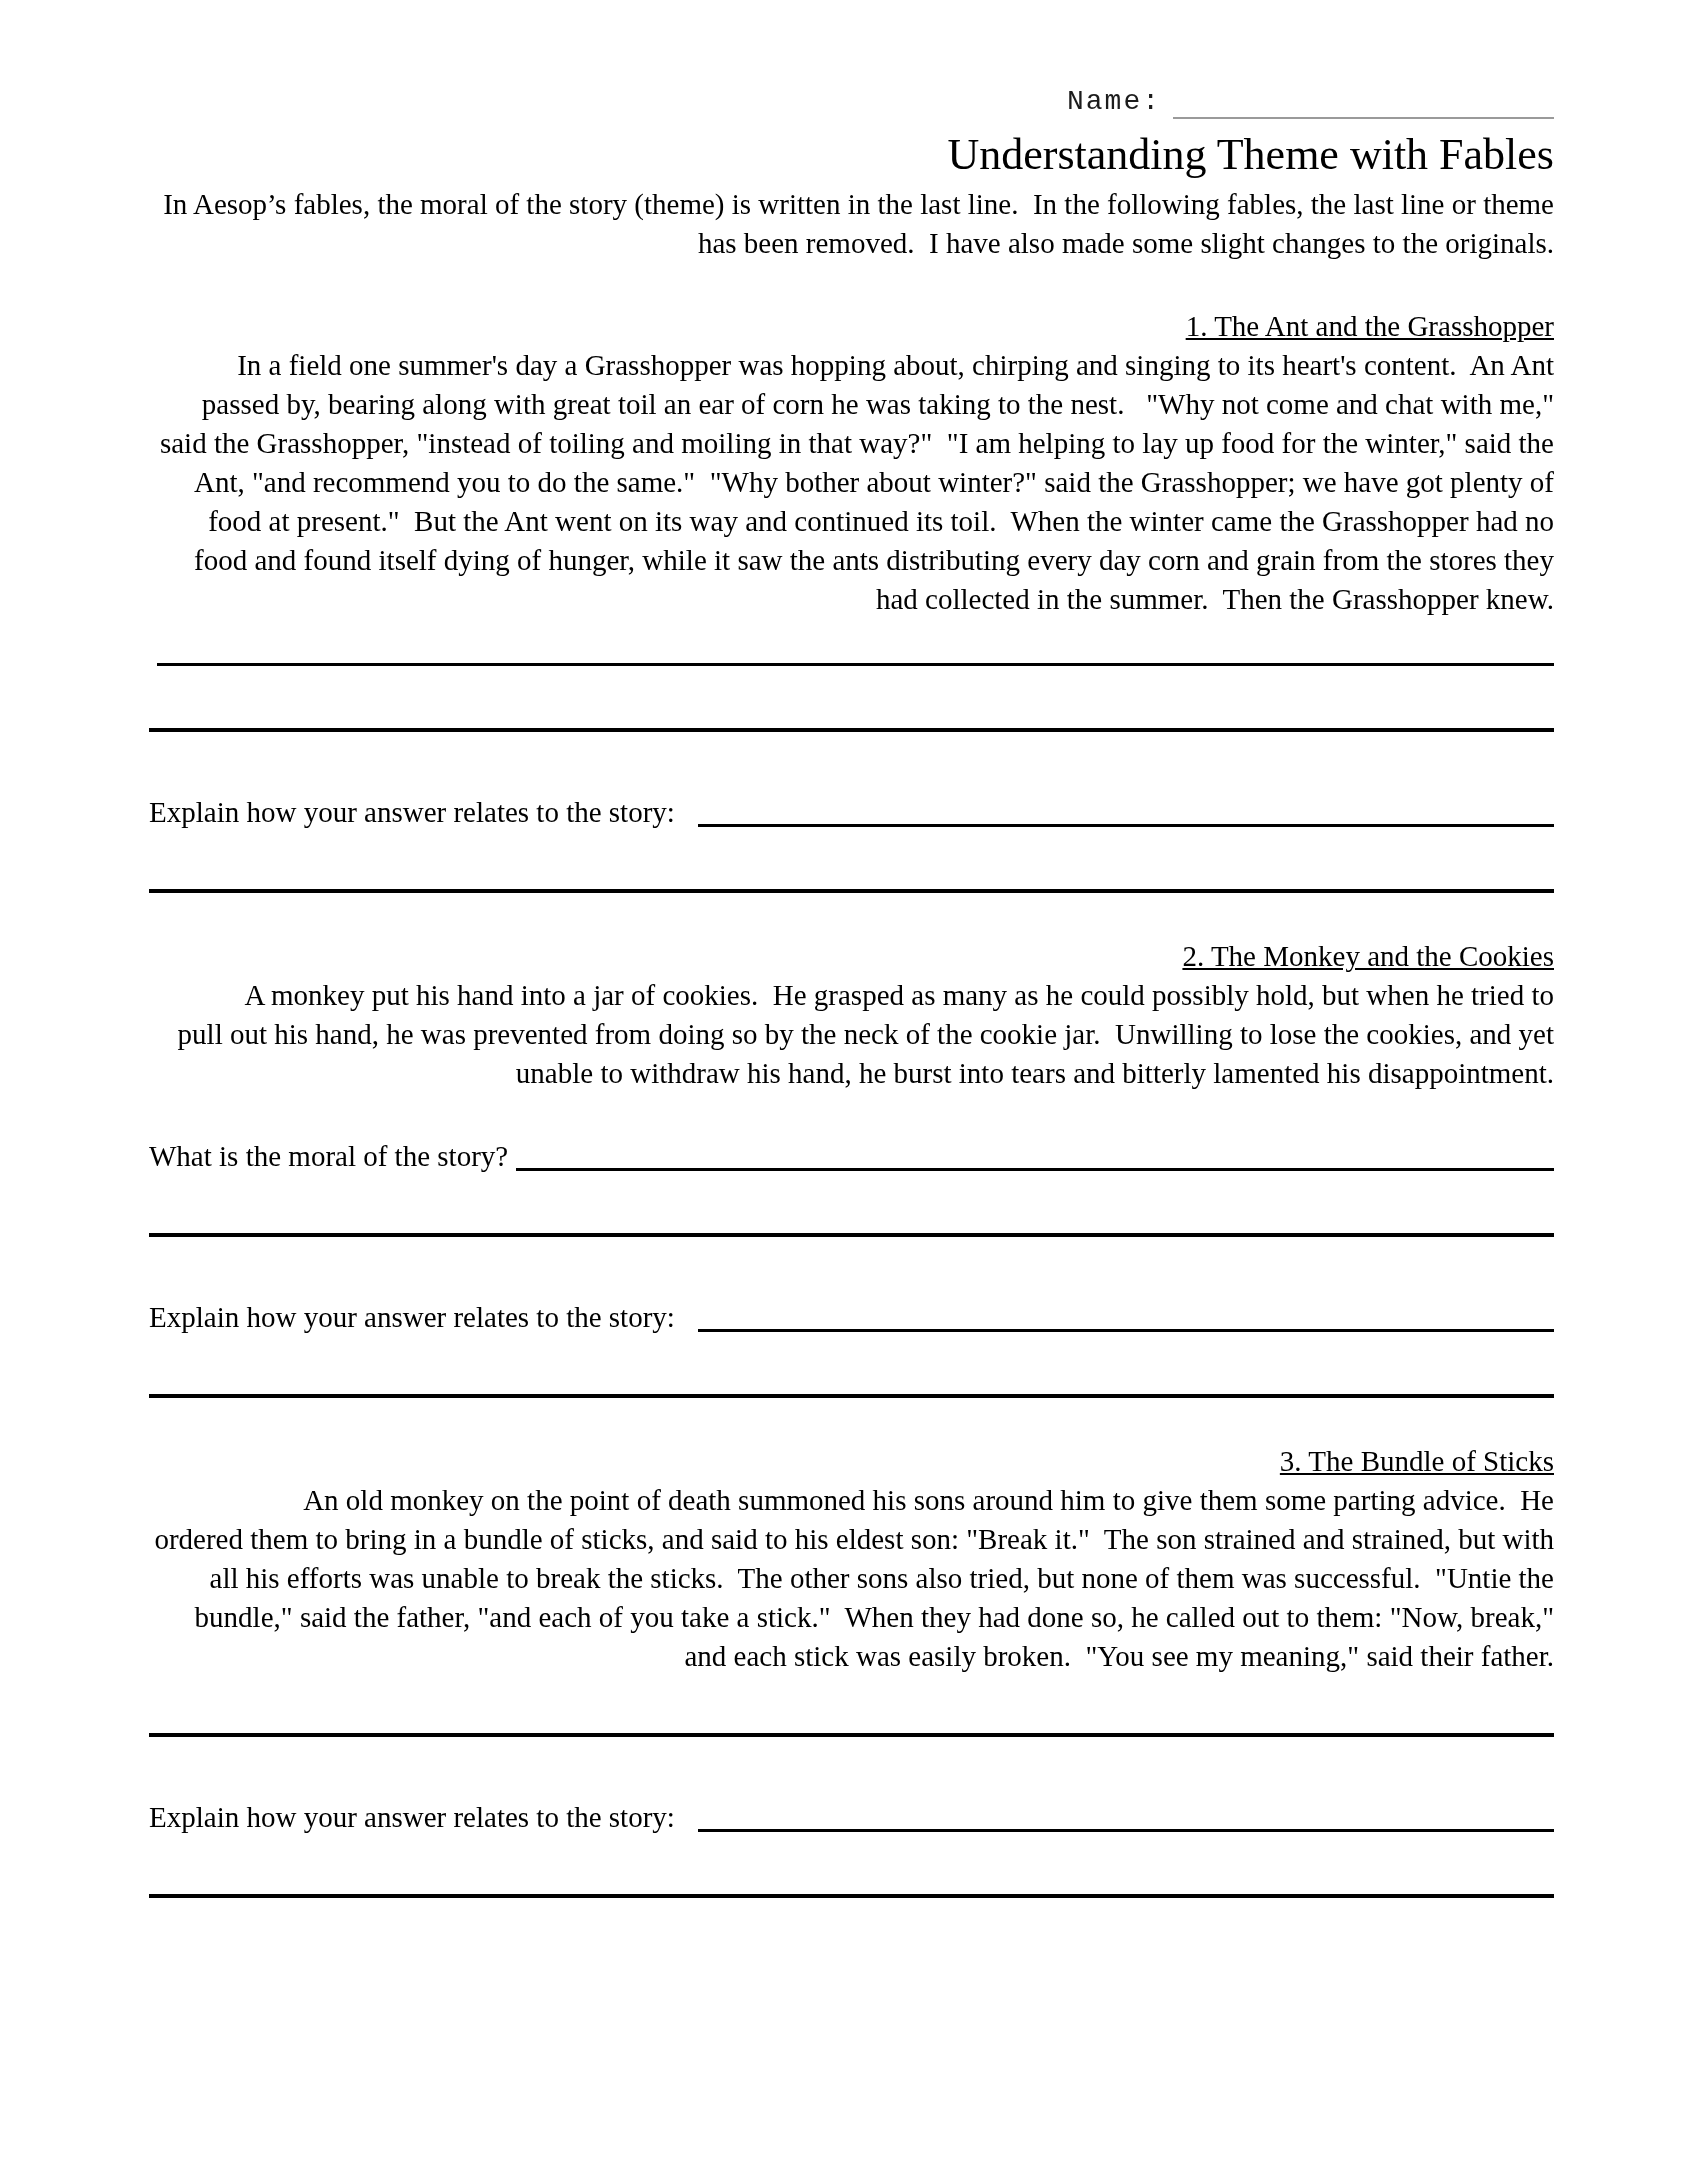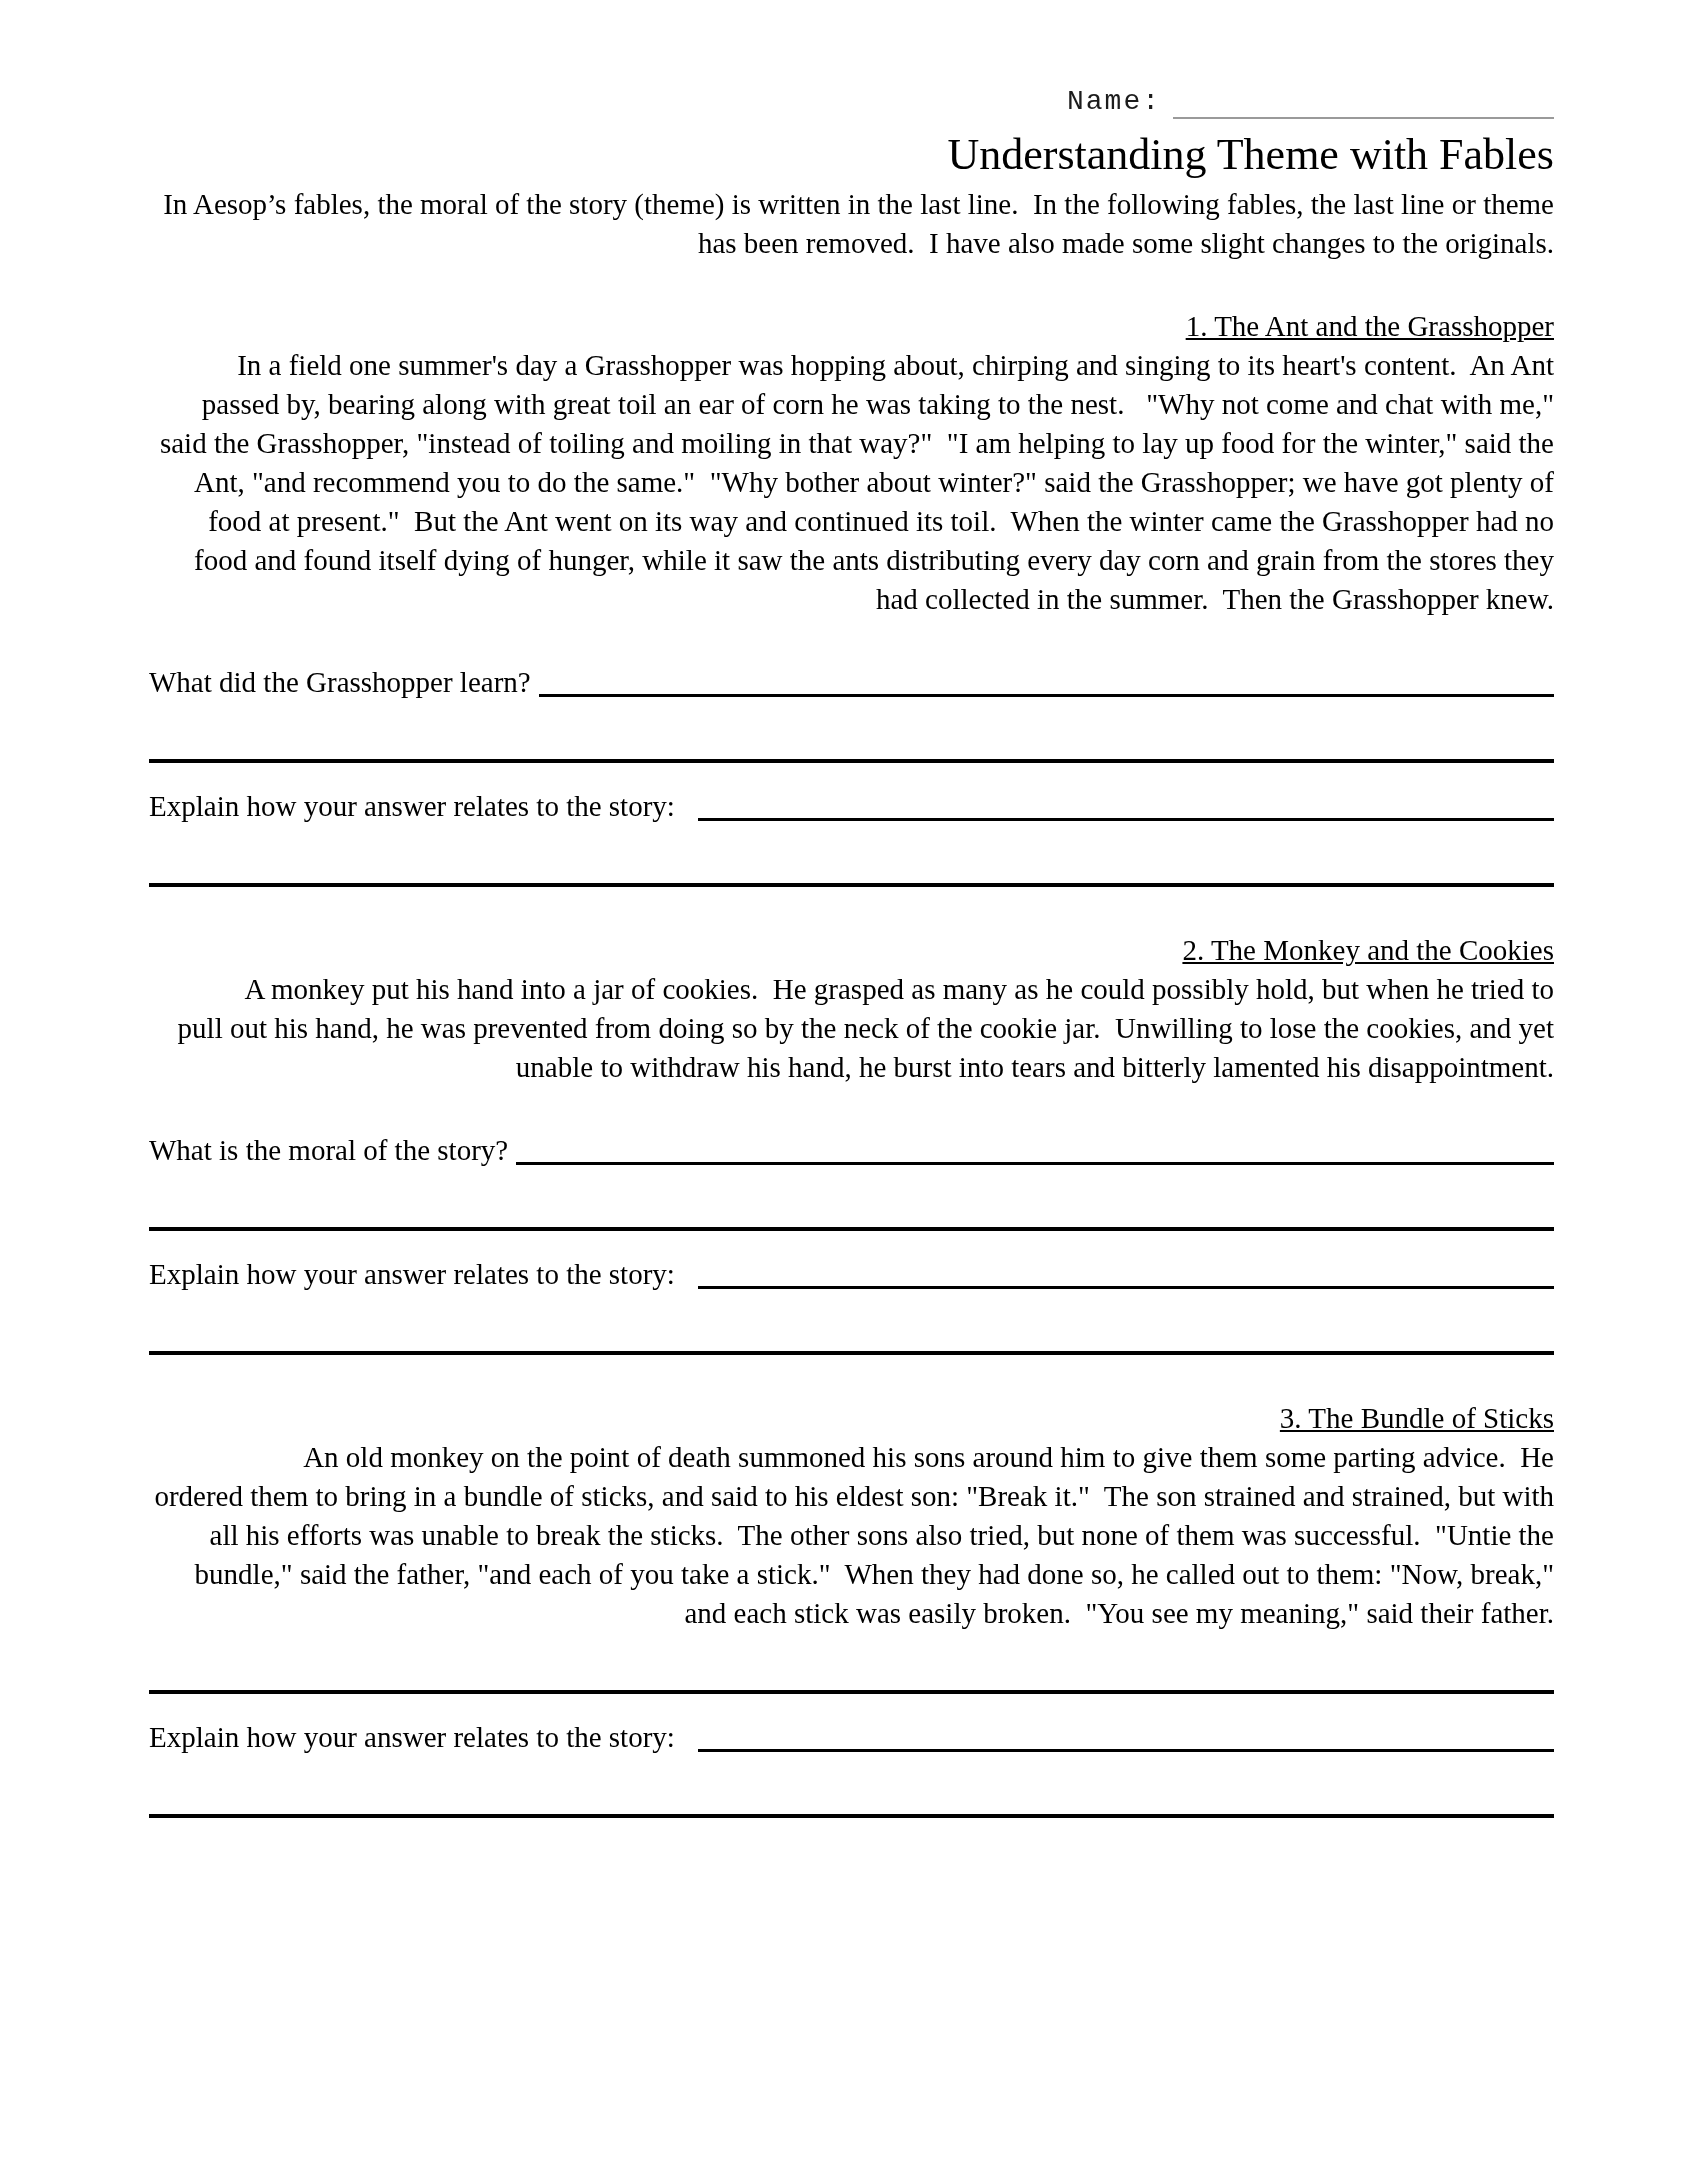--- a/index.html
+++ b/index.html
@@ -63,21 +63,21 @@
 
   
   .q-row {
     display: flex;
     align-items: flex-end;
     margin-top: 44px;
   }
   .explain-row {
     display: flex;
     align-items: flex-end;
-    margin-top: 24px;
+    margin-top: 61px;
     gap: 15px;
   }
   .write-line {
     flex: 1;
     border-bottom: 3px solid #000000;
     margin-left: 8px;
     margin-bottom: 5px;
     height: 0;
   }
   .rule {
@@ -98,21 +98,20 @@
 
   <div class="title">Understanding Theme with Fables</div>
 
   <div class="intro">In Aesop’s fables, the moral of the story (theme) is written in the last line.  In the following fables, the last line or theme has been removed.  I have also made some slight changes to the originals.</div>
 
 
   <div class="section">
     <div class="section-heading">1. The Ant and the Grasshopper</div>
     <div class="fable-text">In a field one summer's day a Grasshopper was hopping about, chirping and singing to its heart's content.  An Ant passed by, bearing along with great toil an ear of corn he was taking to the nest.   "Why not come and chat with me," said the Grasshopper, "instead of toiling and moiling in that way?"  "I am helping to lay up food for the winter," said the Ant, "and recommend you to do the same."  "Why bother about winter?" said the Grasshopper; we have got plenty of food at present."  But the Ant went on its way and continued its toil.  When the winter came the Grasshopper had no food and found itself dying of hunger, while it saw the ants distributing every day corn and grain from the stores they had collected in the summer.  Then the Grasshopper knew.</div>
     <div class="q-row">
-      <span>What did the Grasshopper learn?</span>
       <div class="write-line"></div>
     </div>
     <div class="rule"></div>
     <div class="explain-row">
       <span>Explain how your answer relates to the story:</span>
       <div class="write-line"></div>
     </div>
     <div class="rule"></div>
   </div>
 

